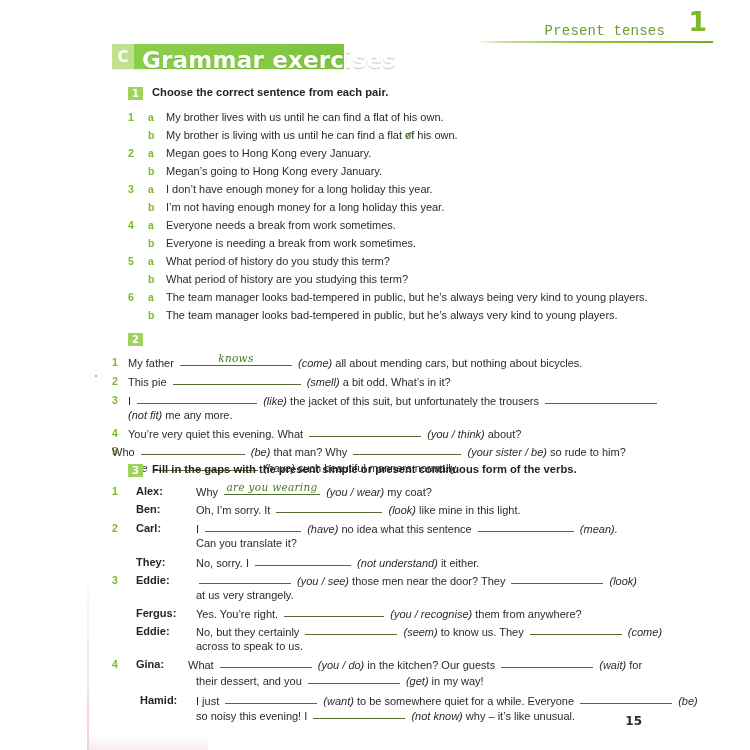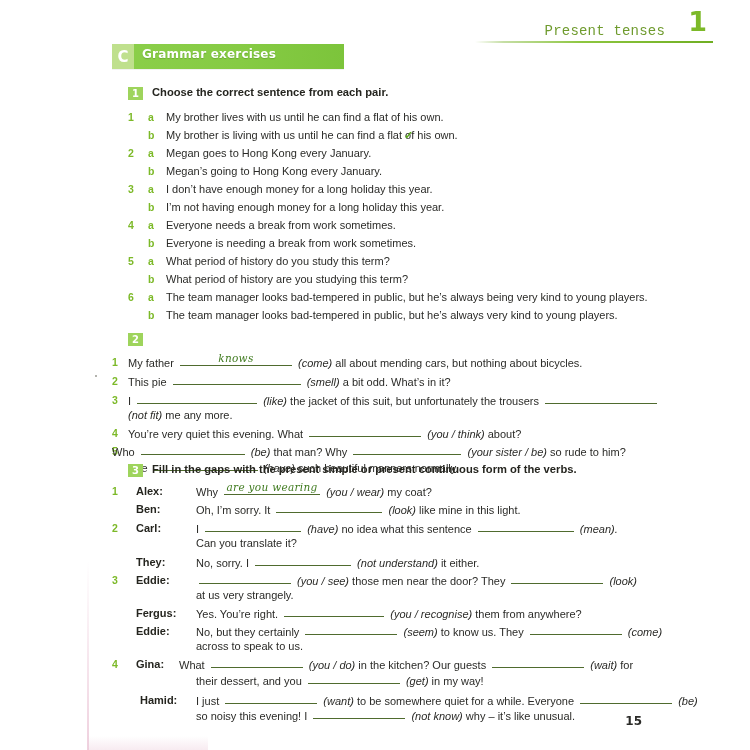--- a/index.html
+++ b/index.html
@@ -35,21 +35,21 @@
 
   
   .sec-head{position:absolute;left:112px;top:44px;width:232px;height:25px;
     background:linear-gradient(to right,#8bcf4a 0%,#86cb44 55%,#7cc43b 100%);
     box-shadow:0 1px 0 rgba(0,0,0,.05);}
   .sec-letter{position:absolute;left:0;top:0;width:22px;height:25px;
     background:#bfe08d;color:#ffffff;font-weight:bold;font-size:15px;
     display:flex;align-items:center;justify-content:center;
     font-family:"DejaVu Sans", sans-serif;}
   .sec-title{position:absolute;left:28px;top:3px;color:#ffffff;font-weight:bold;
-    font-size:12px;letter-spacing:.2px;font-family:"DejaVu Sans", sans-serif;
+    font-size:23px;letter-spacing:.2px;font-family:"DejaVu Sans", sans-serif;
     text-shadow:0 1px 1px rgba(60,110,20,.35);}
 
   
   .ex{position:absolute;left:0;right:0;}
   .ex-head{position:relative;height:16px;}
   .ex-badge{position:absolute;left:128px;top:1px;width:15px;height:13px;
     background:#9ed45c;color:#ffffff;font-size:10px;font-weight:bold;
     display:flex;align-items:center;justify-content:center;
     font-family:"DejaVu Sans", sans-serif;}
   .ex-instr{position:absolute;left:152px;top:0px;font-size:11.2px;font-weight:bold;
@@ -326,21 +326,21 @@
       <span class="cue">(come)</span>
     </span>
   </div>
   <div class="row" style="left:0;top:640px">
     <span class="txt" style="left:196px">across to speak to us.</span>
   </div>
 
   <div class="row" style="left:0;top:658px">
     <span class="n" style="left:112px">4</span>
     <span class="speaker" style="left:136px">Gina:</span>
-    <span class="txt" style="left:179px">
+    <span class="txt" style="left:188px">
       <span>What</span>
       <span class="blank" style="width:92px"><span class="ans"></span></span>
       <span class="cue">(you / do)</span>
       <span>in the kitchen? Our guests</span>
       <span class="blank" style="width:92px"></span>
       <span class="cue">(wait)</span>
       <span>for</span>
     </span>
   </div>
   <div class="row" style="left:0;top:674px">

